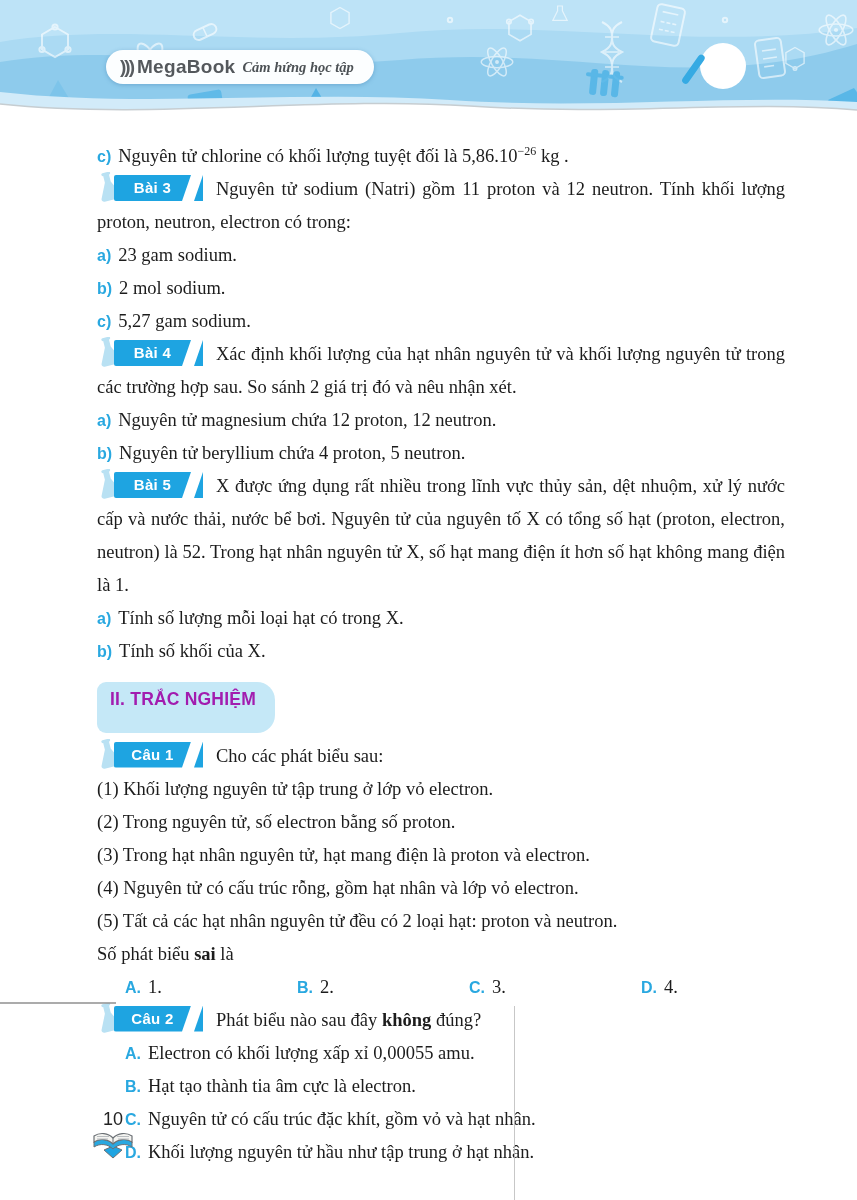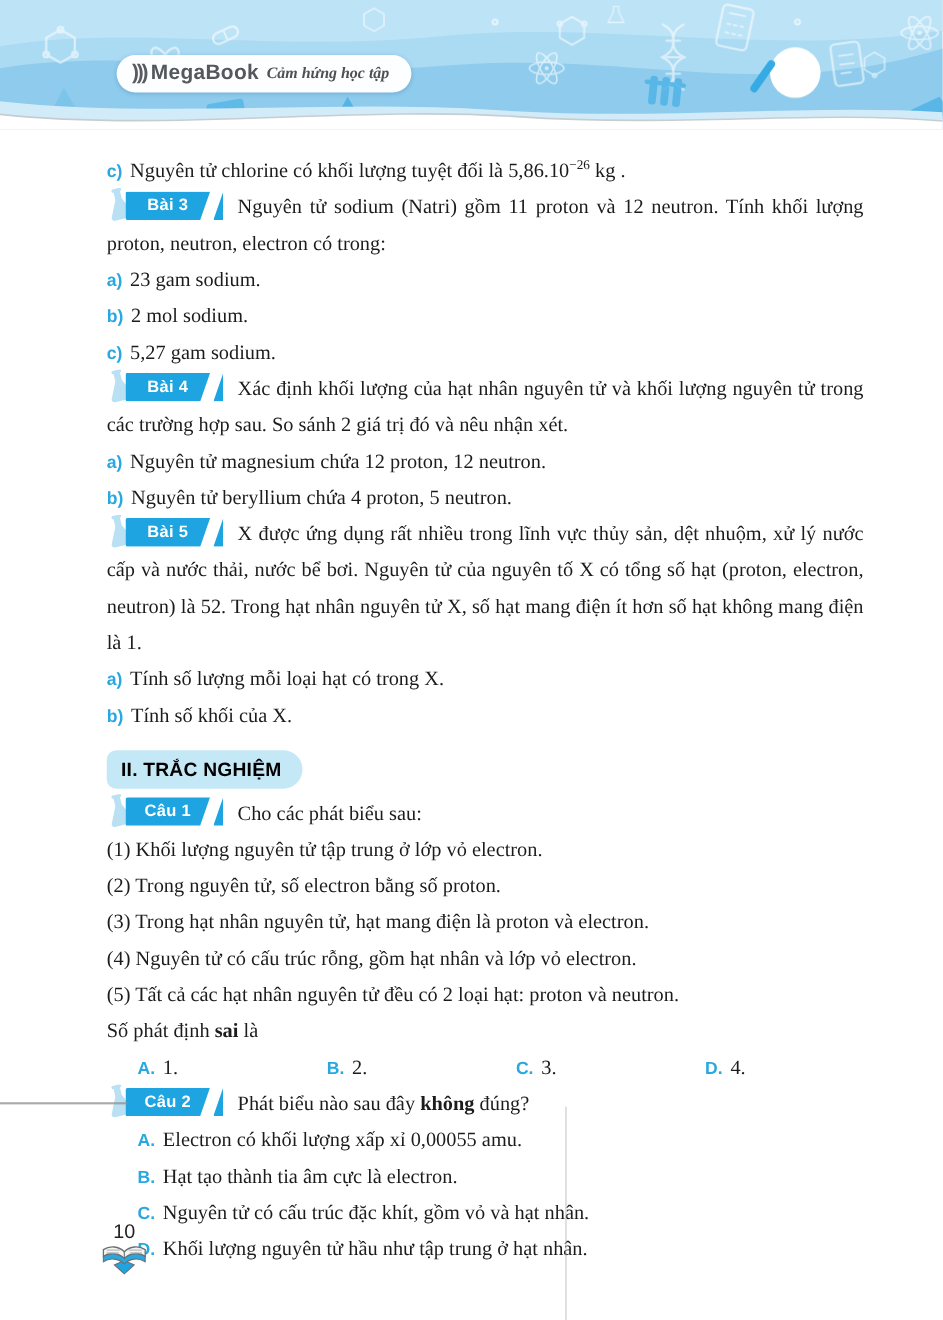--- a/index.html
+++ b/index.html
@@ -44,23 +44,23 @@
     border-radius:2px 0 0 2px; letter-spacing:.3px;
   }
   .badge-tail {
     position:absolute; left:80px; top:0; width:9px; height:26px;
     background:#1ea4e1; clip-path:polygon(100% 0,100% 100%,0 100%);
   }
 
   
   .section-pill {
     display:inline-block; margin:14px 0 7px 0;
-    background:#c5e8f7; color:#000000;
+    background:#c5e8f7; color:#a21caf;
     font:700 17.5px/1 "Liberation Sans",sans-serif;
-    padding:9px 19px 8px 13px; border-radius:9px 18px 18px 9px;
+    padding:9px 19px 24px 13px; border-radius:9px 18px 18px 9px;
     letter-spacing:.2px;
   }
 
   
   .opt-row { display:flex; padding-left:28px;gap:28px; }
   .opt-row .opt { width:155px; }
   .opt-line { padding-left:28px; }
   b { font-weight:700; }
 
   
@@ -243,21 +243,21 @@
       <span class="badge-tail"></span>
     </span><span>Cho các phát biểu sau:</span>
   </p>
 
   <p>(1) Khối lượng nguyên tử tập trung ở lớp vỏ electron.</p>
   <p>(2) Trong nguyên tử, số electron bằng số proton.</p>
   <p>(3) Trong hạt nhân nguyên tử, hạt mang điện là proton và electron.</p>
   <p>(4) Nguyên tử có cấu trúc rỗng, gồm hạt nhân và lớp vỏ electron.</p>
   <p>(5) Tất cả các hạt nhân nguyên tử đều có 2 loại hạt: proton và neutron.</p>
 
-  <p><span>Số phát định </span><b>sai</b><span> là</span></p>
+  <p><span>Số phát biểu </span><b>sai</b><span> là</span></p>
 
   <p class="opt-row">
     <span class="opt"><span class="lbl">A.</span><span>1.</span></span>
     <span class="opt"><span class="lbl">B.</span><span>2.</span></span>
     <span class="opt"><span class="lbl">C.</span><span>3.</span></span>
     <span class="opt"><span class="lbl">D.</span><span>4.</span></span>
   </p>
 
   <p>
     <span class="badge-wrap">

